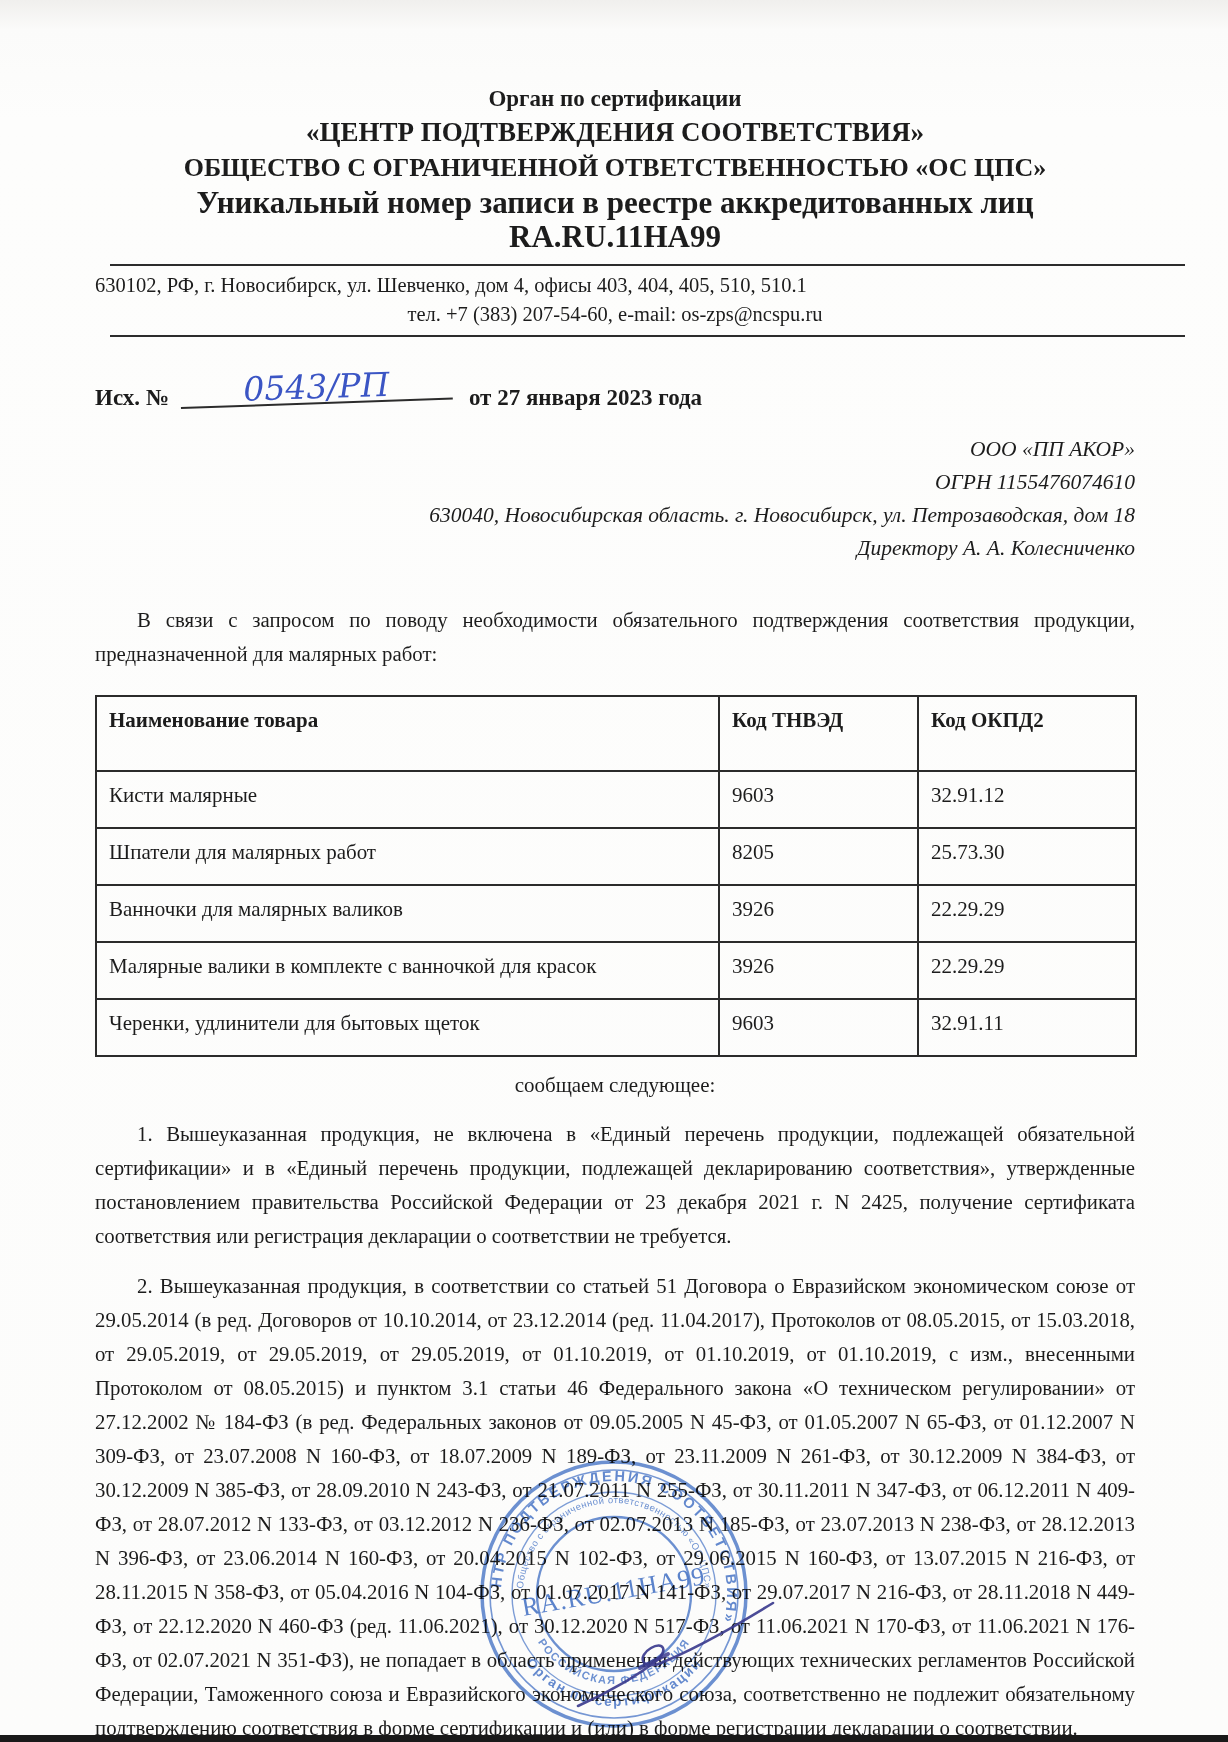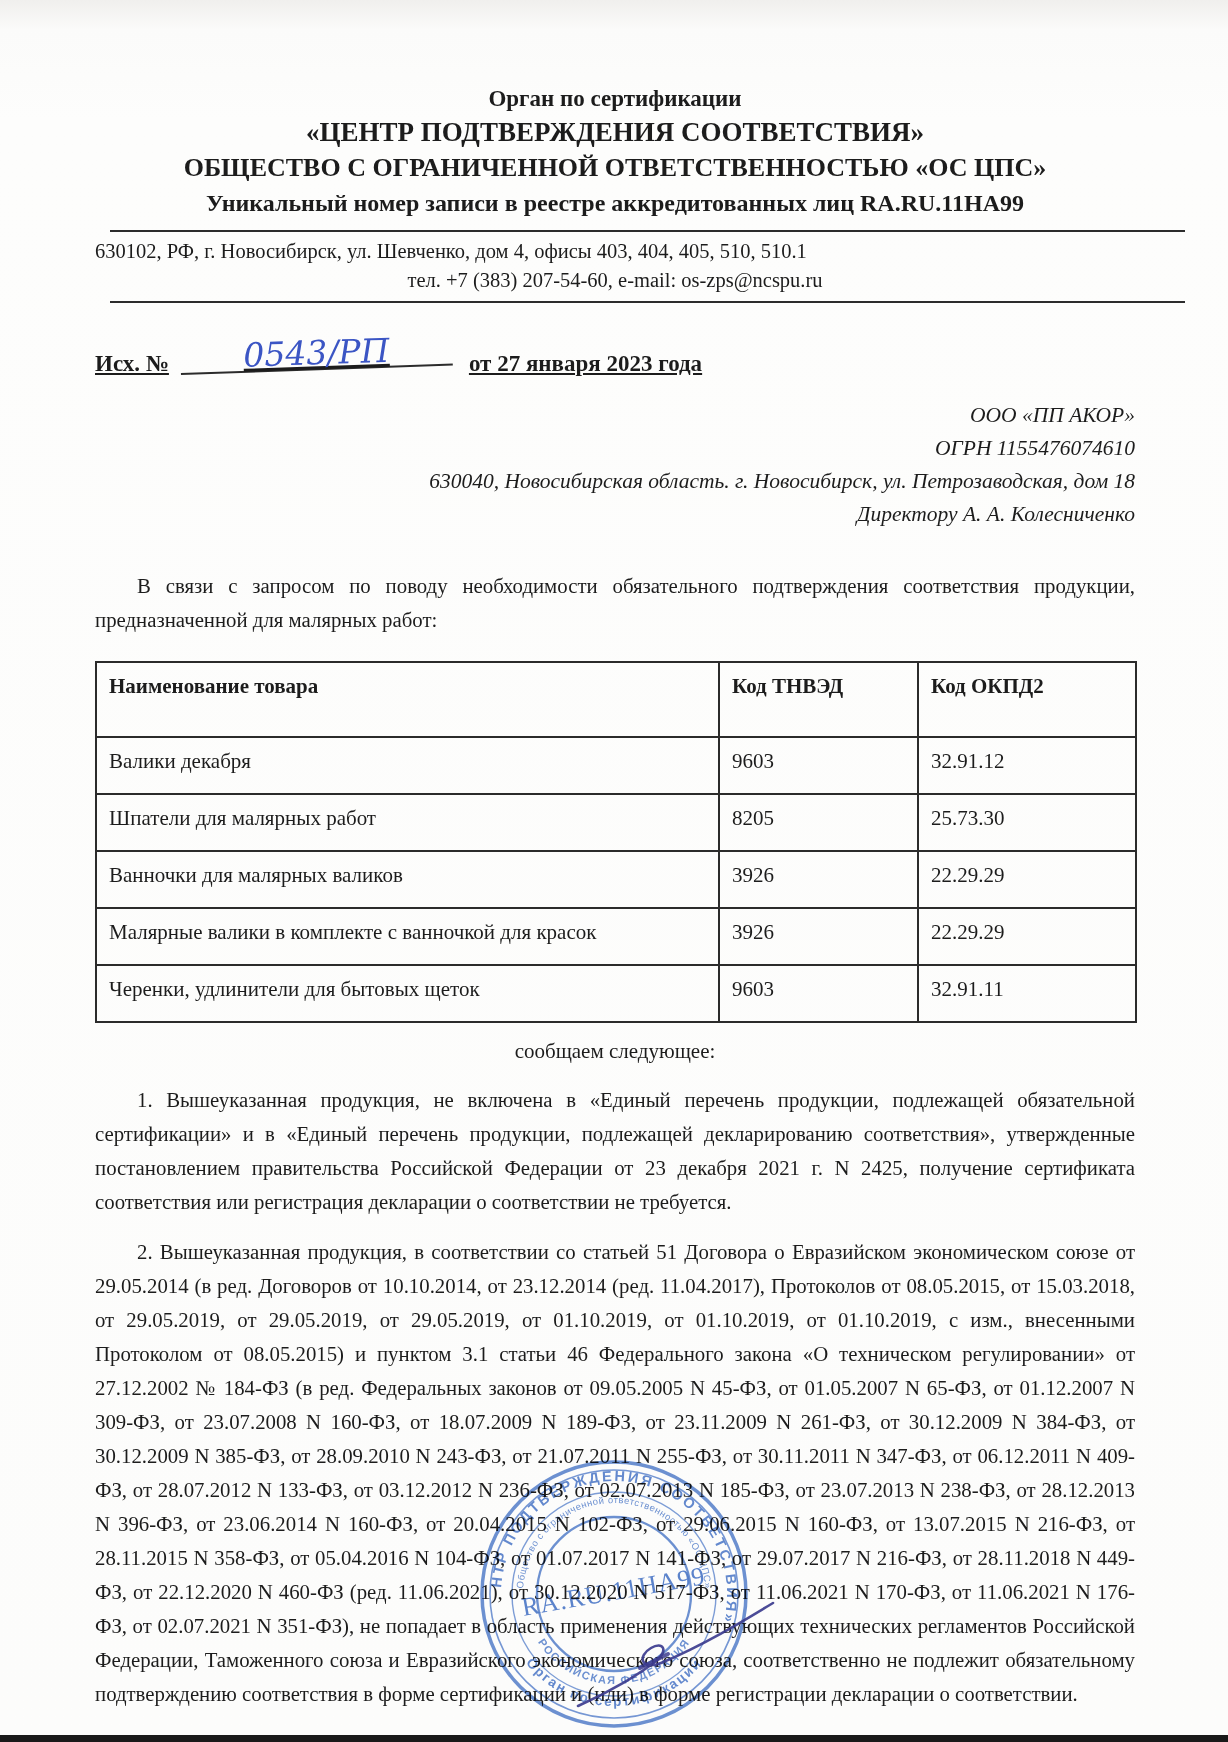--- a/index.html
+++ b/index.html
@@ -15,32 +15,32 @@
     position:absolute; inset:0;
     background:linear-gradient(180deg,#f0efed 0px,#fbfbfa 30px,#fdfdfc 120px,#fcfcfb 100%);
     padding:84px 93px 0 95px;
     box-sizing:border-box;
   }
   
   .lh { text-align:center; }
   .lh-line1 { font-weight:bold; font-size:23px; line-height:30px; }
   .lh-line2 { font-weight:bold; font-size:27px; line-height:36px; }
   .lh-line3 { font-weight:bold; font-size:26px; line-height:36px; }
-  .lh-line4 { font-weight:bold; font-size:24px; line-height:34px; }
+  .lh-line4 { font-weight:bold; font-size:31px; line-height:34px; }
   .rule {
     height:0; border-top:2.5px solid #2c2c2c;
     margin-left:15px; width:1075px;
   }
   .rule-top { margin-top:10px; }
   .rule-bottom { margin-top:6px; }
   .lh-address { font-size:20.5px; line-height:29px; margin-top:5px; text-align:left; }
   .lh-contact { font-size:20.5px; line-height:29px; text-align:center; }
 
   
-  .outgoing { margin-top:42px; display:flex; align-items:baseline; white-space:nowrap;text-decoration:underline; }
+  .outgoing { margin-top:42px; display:flex; align-items:baseline; white-space:nowrap; }
   .outgoing-label { font-weight:bold; font-size:23px; }
   .outgoing-number {
     display:inline-block; width:272px; margin-left:12px;
     border-bottom:2.5px solid #2c2c2c;
     text-align:center;
     font-family:"DejaVu Serif", serif;
     font-style:italic; font-size:33px; line-height:30px;
     color:#3b55c4;
     transform:rotate(-2deg); transform-origin:left bottom;
     position:relative; top:-2px;
@@ -132,21 +132,21 @@
         <col class="col-tnved">
         <col class="col-okpd">
       </colgroup>
     <tbody>
         <tr>
       <th>Наименование товара</th>
       <th>Код ТНВЭД</th>
       <th>Код ОКПД2</th>
     </tr>
     <tr>
-      <td>Валики декабря</td>
+      <td>Кисти малярные</td>
       <td>9603</td>
       <td>32.91.12</td>
     </tr>
     <tr>
       <td>Шпатели для малярных работ</td>
       <td>8205</td>
       <td>25.73.30</td>
     </tr>
     <tr>
       <td>Ванночки для малярных валиков</td>

